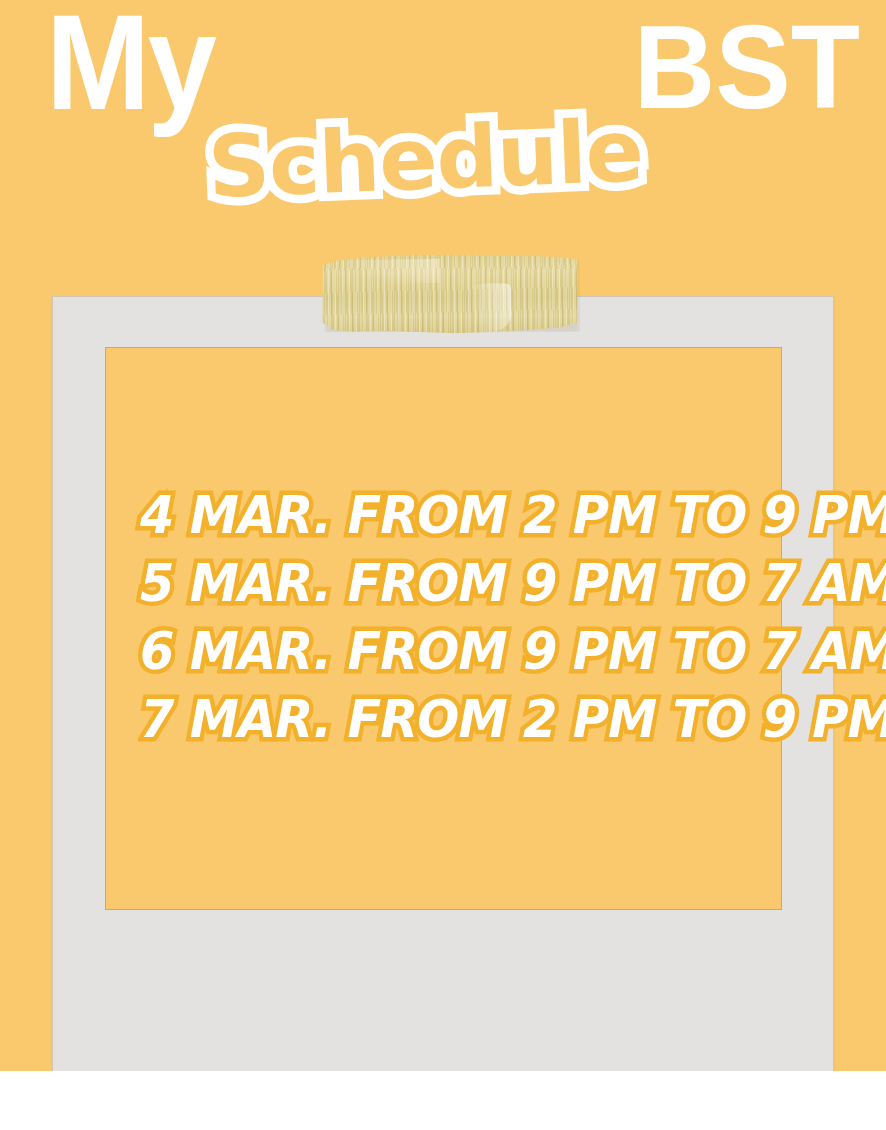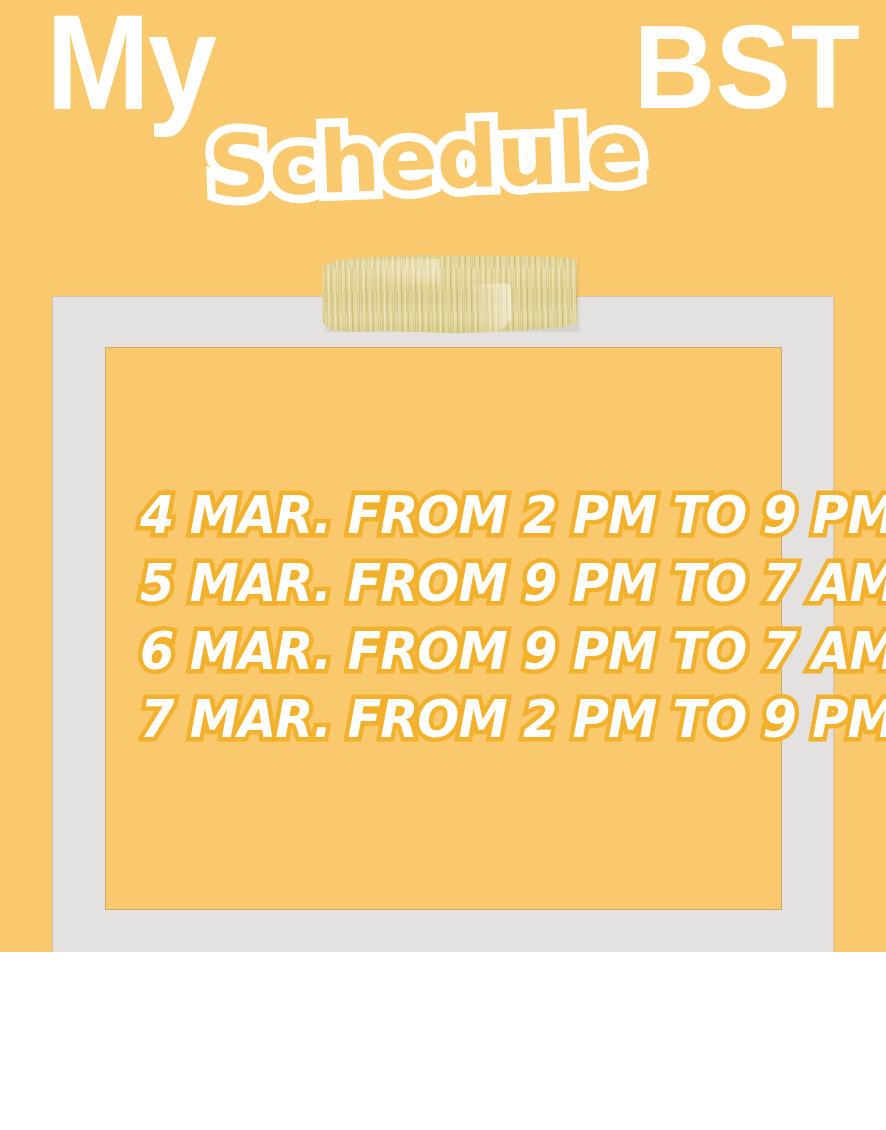--- a/index.html
+++ b/index.html
@@ -3,21 +3,21 @@
 <meta charset="utf-8">
 <style>
   html, body {
     margin: 0;
     padding: 0;
     background: #ffffff;
   }
   #poster {
     position: relative;
     width: 886px;
-    height: 952px;
+    height: 1071px;
     overflow: hidden;
     background: #fbc96d;
     font-family: "Liberation Sans", sans-serif;
   }
 
   
   .hdr-my {
     position: absolute;
     left: 46px;
     top: -6px;

